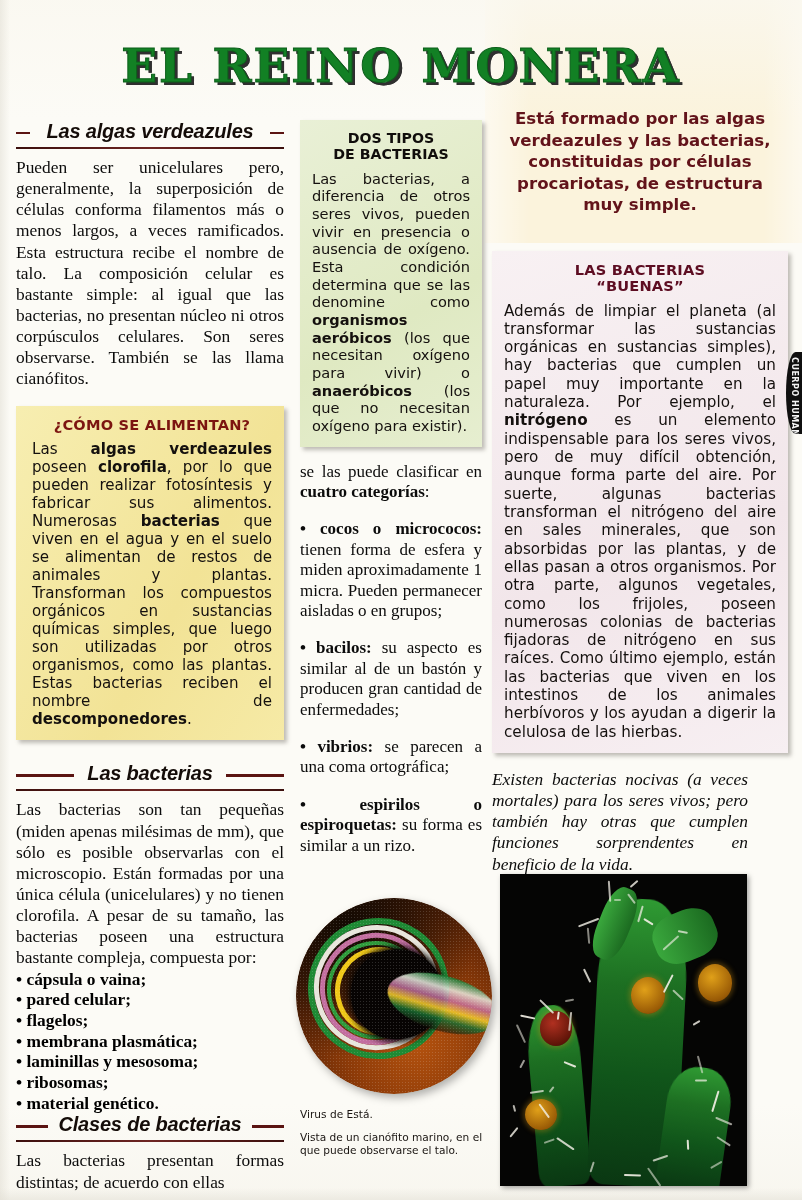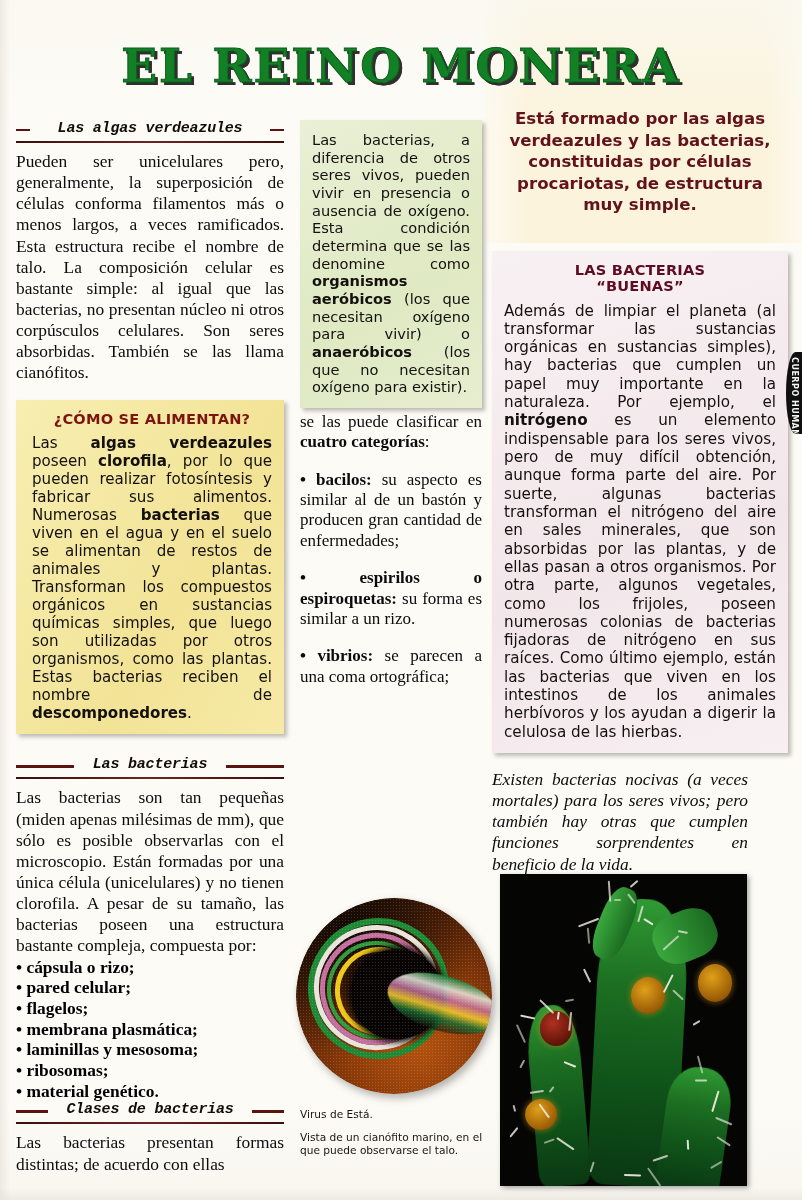--- a/index.html
+++ b/index.html
@@ -54,23 +54,23 @@
   
   .col { position: absolute; }
   .col-left  { left: 16px;  top: 120px; width: 268px; }
   .col-mid   { left: 300px; top: 120px; width: 182px; }
   .col-right { left: 492px; top: 108px; width: 296px; }
 
   
   .sec-head { margin: 0 0 2px 0; position: relative; }
   .sec-head .label {
     display:block; text-align:center;
-    font-family: Liberation Mono, monospace;
+    font-family: Liberation Sans, sans-serif;
     font-weight: 900; font-style: italic;
-    font-size: 15px;
+    font-size: 20px;
     color: #140c08;
     letter-spacing: -0.2px;
     position: relative;
     padding: 0 4px;
   }
   .sec-head .label::before,
   .sec-head .label::after {
     content:""; position:absolute; top:52%;
     height:2.5px; background:#5b1412;
   }
@@ -294,77 +294,84 @@
   </div>
 
   <div class="col col-left">
 
     <div class="sec-head dash-short">
       <span class="label">Las algas verdeazules</span>
     </div>
     <div class="rule"></div>
 
     <p class="body-serif">
-      Pueden ser unicelulares pero, generalmente, la superposición de células conforma filamentos más o menos largos, a veces ramificados. Esta estructura recibe el nombre de <b>talo</b>. La composición celular es bastante simple: al igual que las bacterias, no presentan núcleo ni otros corpúsculos celulares. Son seres <b>absorbidas</b>. También se las llama <b>cianófitos</b>.
+      Pueden ser unicelulares pero, generalmente, la superposición de células conforma filamentos más o menos largos, a veces ramificados. Esta estructura recibe el nombre de <b>talo</b>. La composición celular es bastante simple: al igual que las bacterias, no presentan núcleo ni otros corpúsculos celulares. Son seres <b>observarse</b>. También se las llama <b>cianófitos</b>.
     </p>
 
     <div class="box box-yellow" style="margin-top:16px;padding-left:16px;">
       <div class="box-title">¿CÓMO SE ALIMENTAN?</div>
       <div class="box-text">
         Las <b>algas verdeazules</b> poseen <b>clorofila</b>, por lo que pueden realizar fotosíntesis y fabricar sus alimentos. Numerosas <b>bacterias</b> que viven en el agua y en el suelo se alimentan de restos de animales y plantas. Transforman los compuestos orgánicos en sustancias químicas simples, que luego son utilizadas por otros organismos, como las plantas. Estas bacterias reciben el nombre de <b>descomponedores</b>.
       </div>
     </div>
 
     <div class="sec-head dash-long" style="margin-top:22px;">
       <span class="label">Las bacterias</span>
     </div>
     <div class="rule"></div>
 
     <p class="body-serif">
       Las <b>bacterias</b> son tan pequeñas (miden apenas milésimas de mm), que sólo es posible observarlas con el microscopio. Están formadas por una única célula (<b>unicelulares</b>) y <b>no tienen clorofila</b>. A pesar de su tamaño, las bacterias poseen una estructura bastante compleja, compuesta por:
     </p>
 
     <div class="bullets">
-      <span class="bl">• cápsula o rizo;</span>
+      <span class="bl">• cápsula o vaina;</span>
       <span class="bl">• pared celular;</span>
       <span class="bl">• flagelos;</span>
       <span class="bl">• membrana plasmática;</span>
       <span class="bl">• laminillas y mesosoma;</span>
       <span class="bl">• ribosomas;</span>
       <span class="bl">• material genético.</span>
     </div>
 
     <div class="sec-head dash-med" style="">
       <span class="label">Clases de bacterias</span>
     </div>
     <div class="rule"></div>
 
     <p class="body-serif">Las bacterias presentan formas distintas; de acuerdo con ellas</p>
   </div>
 
   <div class="col col-mid">
 
     <div class="box box-green">
+      <div class="box-title">
+        <span>DOS TIPOS</span><br>
+        <span>DE BACTERIAS</span>
+      </div>
       <div class="box-text">
         Las bacterias, a diferencia de otros seres vivos, pueden vivir en presencia o ausencia de oxígeno. Esta condición determina que se las denomine como <b>organismos aeróbicos</b> (los que necesitan oxígeno para vivir) o <b>anaeróbicos</b> (los que no necesitan oxígeno para existir).
       </div>
     </div>
 
-    <p class="mid-serif" style="margin-top:4px;">
+    <p class="mid-serif" style="margin-top:15px;">
       se las puede clasificar en <b>cuatro categorías</b>:
     </p>
 
+    <p class="mid-serif">
+      <b>• cocos o micrococos:</b> tienen forma de esfera y miden aproximadamente 1 micra. Pueden permanecer aisladas o en grupos;
+    </p>
     <p class="mid-serif">
       <b>• bacilos:</b> su aspecto es similar al de un bastón y producen gran cantidad de enfermedades;
     </p>
     <p class="mid-serif">
+      <b>• vibrios:</b> se parecen a una coma ortográfica;
+    </p>
+    <p class="mid-serif">
       <b>• espirilos o espiroquetas:</b> su forma es similar a un rizo.
-    </p>
-    <p class="mid-serif">
-      <b>• vibrios:</b> se parecen a una coma ortográfica;
     </p>
   </div>
 
   <div class="col col-right">
 
     <div class="intro">
       <span>Está formado por las algas verdeazules y las bacterias, constituidas por células procariotas, de estructura muy simple.</span>
     </div>
 
     <div class="box box-pink" style="margin-top:35px;">

